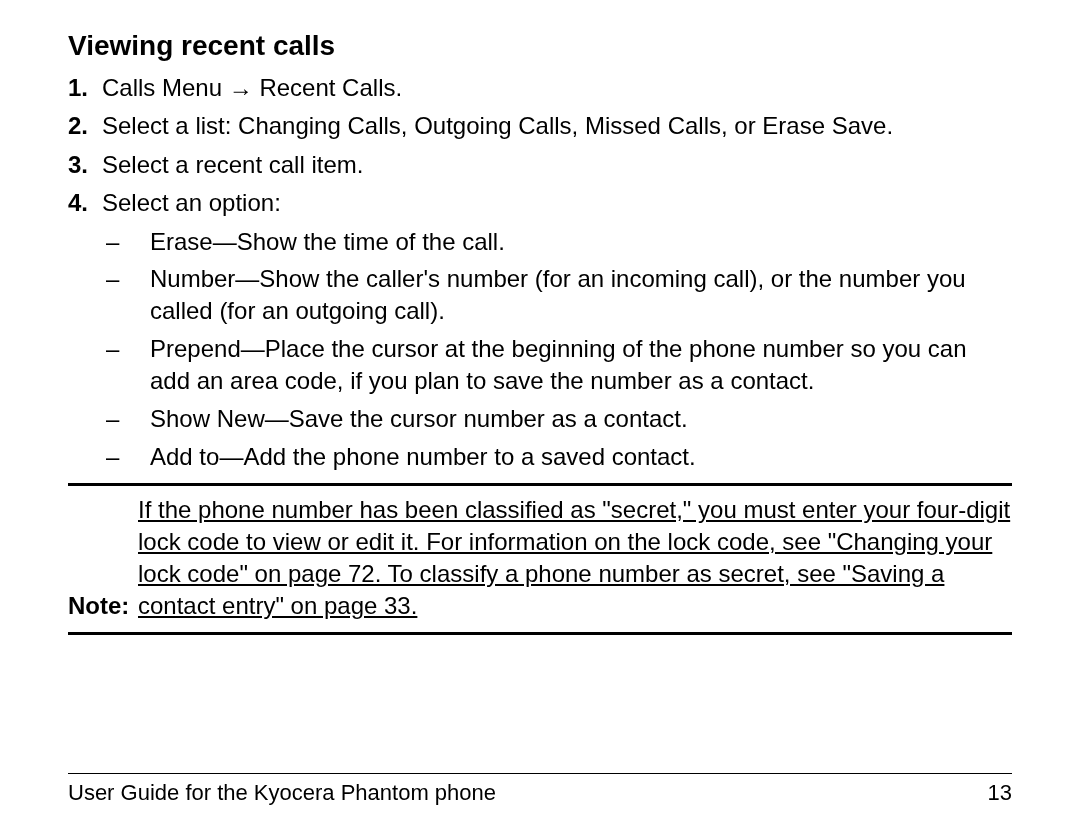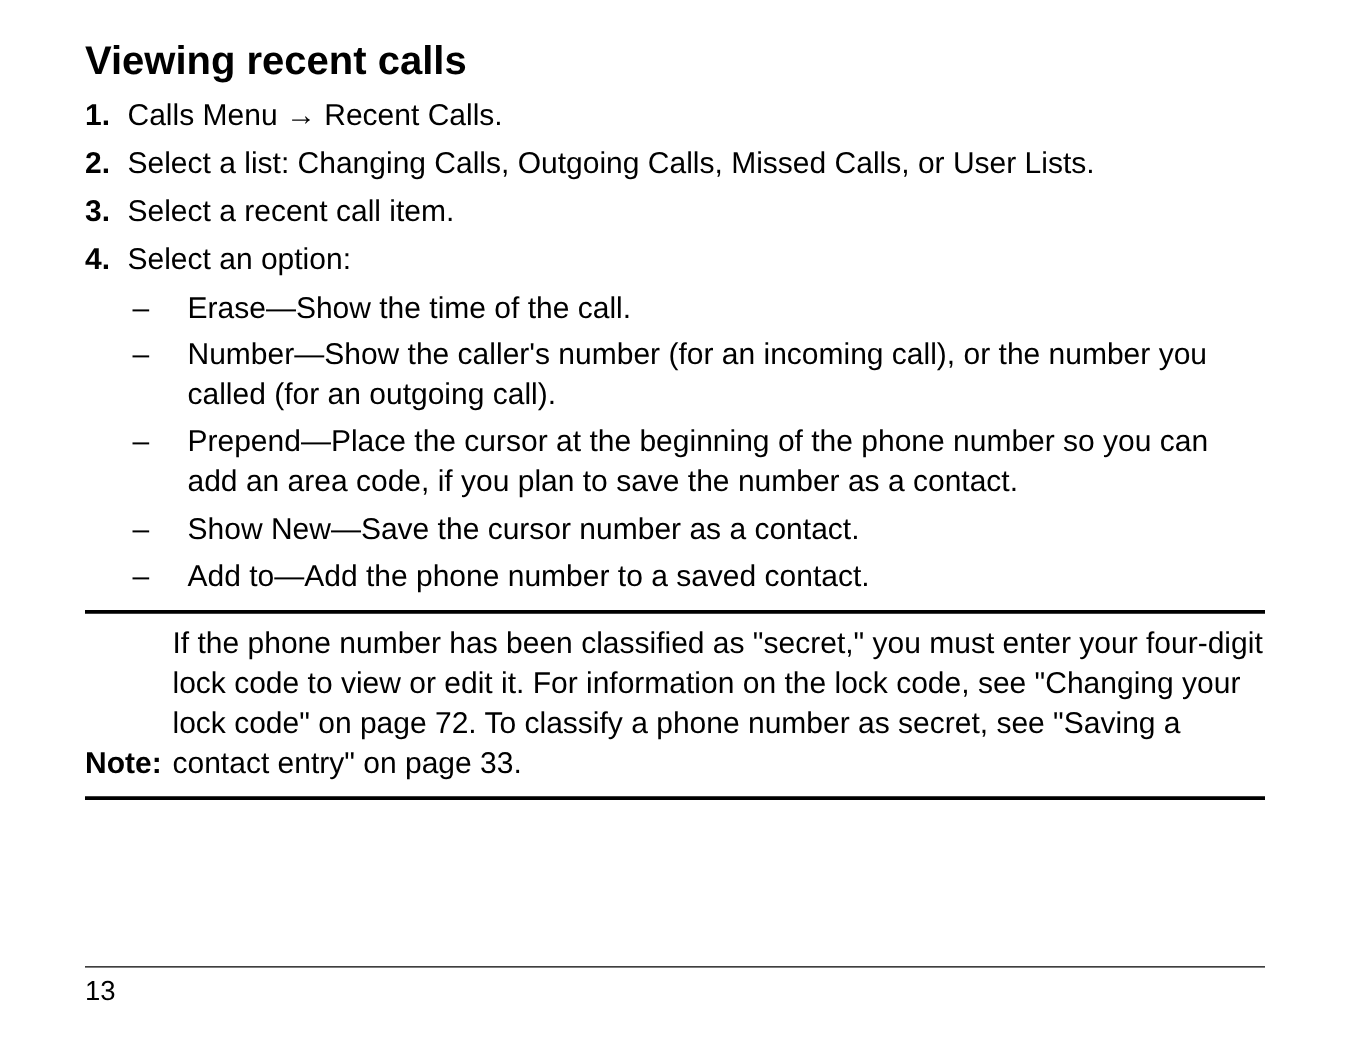--- a/index.html
+++ b/index.html
@@ -9,21 +9,21 @@
     }
     body {
       width: 1080px;
       height: 834px;
       background: #ffffff;
       font-family: Arial, Helvetica, sans-serif;
       padding: 30px 68px 20px 68px;
       position: relative;
     }
     .heading {
-      font-size: 32px;
+      font-size: 28px;
       font-weight: bold;
       margin-bottom: 10px;
     }
     .ordered-list {
       list-style: none;
       counter-reset: item;
       margin-left: 0;
     }
     .ordered-item {
       display: flex;
@@ -71,20 +71,21 @@
       align-items: flex-end;
       font-size: 24px;
       line-height: 1.33;
     }
     .note-label {
       font-weight: bold;
       min-width: 70px;
     }
     .note-content {
       flex: 1;
+      text-decoration: underline;
     }
     .footer-rule {
       border: none;
       border-top: 1px solid #000;
       position: absolute;
       bottom: 60px;
       left: 68px;
       right: 68px;
     }
     .footer {
@@ -102,21 +103,21 @@
 
 <h2 class="heading">Viewing recent calls</h2>
 
 <ol class="ordered-list" id="steps">
     <li class="ordered-item">
       <span class="num">1.</span>
       <span class="content"><span>Calls </span><span class="bold">Menu</span><span> → </span><span class="bold">Recent Calls</span><span>.</span></span>
     </li>
     <li class="ordered-item">
       <span class="num">2.</span>
-      <span class="content"><span>Select a list: </span><span class="bold">Changing Calls</span><span>, </span><span class="bold">Outgoing Calls</span><span>, </span><span class="bold">Missed Calls,</span><span> or </span><span class="bold">User Lists</span><span>.</span></span>
+      <span class="content"><span>Select a list: </span><span class="bold">Changing Calls</span><span>, </span><span class="bold">Outgoing Calls</span><span>, </span><span class="bold">Missed Calls,</span><span> or </span><span class="bold">Erase Save</span><span>.</span></span>
     </li>
     <li class="ordered-item">
       <span class="num">3.</span>
       <span class="content"><span>Select a recent call item.</span></span>
     </li>
     <li class="ordered-item">
       <span class="num">4.</span>
       <span class="content"><span>Select an option:</span></span>
     </li>
     <ul class="sub-list">
@@ -147,14 +148,15 @@
 
 <div class="note-block">
   <span class="note-label">Note:</span>
   <span class="note-content">If the phone number has been classified as "secret," you must enter your four-digit lock code to view or edit it. For information on the lock code, see "Changing your lock code" on page 72. To classify a phone number as secret, see "Saving a contact entry" on page 33.</span>
 </div>
 
 <hr class="thick-rule">
 
 <hr class="footer-rule">
 <div class="footer">
+  <span>User Guide for the Kyocera Phantom phone</span>
   <span>13</span>
 </div>
 
 </body></html>

